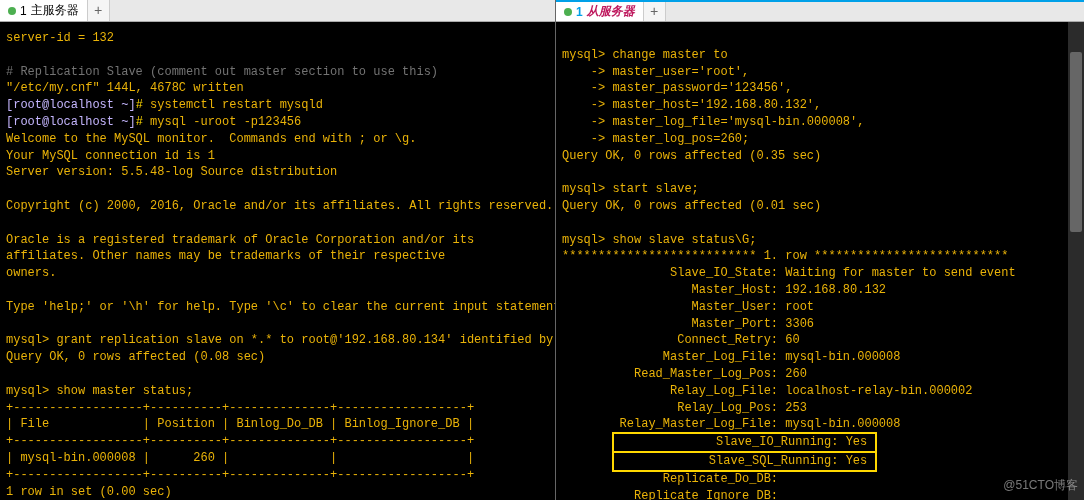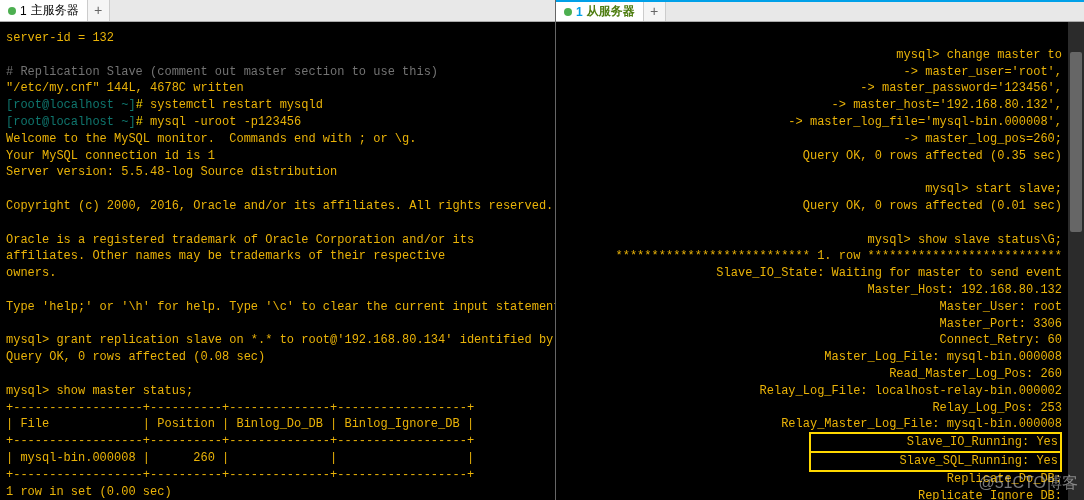--- a/index.html
+++ b/index.html
@@ -59,36 +59,36 @@
     .terminal {
       flex: 1;
       padding: 8px 6px;
       color: #ccc;
       line-height: 1.4;
       white-space: pre;
       overflow: hidden;
       font-size: 12px;
     }
     .c-cyan { color: #737373; }
-    .c-red { color: #0f766e; }
+    .c-red { color: #c4b5fd; }
     .c-yellow { color: #ffd800; }
     .c-white { color: #eab308; }
     .highlight-box {
       border: 2px solid #ffd800;
       display: inline-block;
-      padding: 0 2px;
+      padding: 0 8px;
       margin: -1px 0;
     }
     .watermark {
       position: absolute;
       right: 6px;
       bottom: 6px;
       color: rgba(200,200,200,0.6);
       font-family: "Microsoft YaHei", Arial, sans-serif;
-      font-size: 16px;
+      font-size: 12px;
     }
     .scrollbar {
       width: 16px;
       background: #2b2b2b;
       position: relative;
     }
     .scrollbar-thumb {
       position: absolute;
       left: 2px; right: 2px;
       background: #666;
@@ -110,27 +110,27 @@
     </div>
   </div>
   <div class="terminal" id="term-left"><div><span class="c-white">server-id = 132</span></div><div><span> </span></div><div><span class="c-cyan"># Replication Slave (comment out master section to use this)</span></div><div><span class="c-white">"/etc/my.cnf" 144L, 4678C written</span></div><div><span class="c-red">[root@localhost ~]</span><span class="c-yellow"># </span><span class="c-white">systemctl restart mysqld</span></div><div><span class="c-red">[root@localhost ~]</span><span class="c-yellow"># </span><span class="c-white">mysql -uroot -p123456</span></div><div><span class="c-white">Welcome to the MySQL monitor.  Commands end with ; or \g.</span></div><div><span class="c-white">Your MySQL connection id is 1</span></div><div><span class="c-white">Server version: 5.5.48-log Source distribution</span></div><div><span> </span></div><div><span class="c-white">Copyright (c) 2000, 2016, Oracle and/or its affiliates. All rights reserved.</span></div><div><span> </span></div><div><span class="c-white">Oracle is a registered trademark of Oracle Corporation and/or its</span></div><div><span class="c-white">affiliates. Other names may be trademarks of their respective</span></div><div><span class="c-white">owners.</span></div><div><span> </span></div><div><span class="c-white">Type 'help;' or '\h' for help. Type '\c' to clear the current input statement</span></div><div><span> </span></div><div><span class="c-white">mysql&gt; grant replication slave on *.* to root@'192.168.80.134' identified by</span></div><div><span class="c-white">Query OK, 0 rows affected (0.08 sec)</span></div><div><span> </span></div><div><span class="c-white">mysql&gt; show master status;</span></div><div><span class="c-white">+------------------+----------+--------------+------------------+</span></div><div><span class="c-white">| File             | Position | Binlog_Do_DB | Binlog_Ignore_DB |</span></div><div><span class="c-white">+------------------+----------+--------------+------------------+</span></div><div><span class="c-white">| mysql-bin.000008 |      260 |              |                  |</span></div><div><span class="c-white">+------------------+----------+--------------+------------------+</span></div><div><span class="c-white">1 row in set (0.00 sec)</span></div></div>
 </div>
 
 <div class="pane pane-right">
   <div class="tabbar active-bar">
     <div class="tab active">
       <span class="dot dot-green"></span>
       <span style="color:#00a0e8;font-weight:bold;">1</span>
-      <span style="color:#4d7c0f;font-weight:bold;">从服务器</span>
+      <span style="color:#be185d;font-weight:bold;font-style:italic;">从服务器</span>
     </div>
     <div class="newtab">
       <span>+</span>
     </div>
   </div>
-  <div style="display:flex;flex:1;overflow:hidden;text-align:right;">
+  <div style="display:flex;flex:1;overflow:hidden;">
     <div class="terminal" id="term-right" style="flex:1;"><div><span> </span></div><div><span class="c-white">mysql&gt; change master to</span></div><div><span class="c-white">    -&gt; master_user='root',</span></div><div><span class="c-white">    -&gt; master_password='123456',</span></div><div><span class="c-white">    -&gt; master_host='192.168.80.132',</span></div><div><span class="c-white">    -&gt; master_log_file='mysql-bin.000008',</span></div><div><span class="c-white">    -&gt; master_log_pos=260;</span></div><div><span class="c-white">Query OK, 0 rows affected (0.35 sec)</span></div><div><span> </span></div><div><span class="c-white">mysql&gt; start slave;</span></div><div><span class="c-white">Query OK, 0 rows affected (0.01 sec)</span></div><div><span> </span></div><div><span class="c-white">mysql&gt; show slave status\G;</span></div><div><span class="c-white">*************************** 1. row ***************************</span></div><div><span class="c-white">               Slave_IO_State: Waiting for master to send event</span></div><div><span class="c-white">                  Master_Host: 192.168.80.132</span></div><div><span class="c-white">                  Master_User: root</span></div><div><span class="c-white">                  Master_Port: 3306</span></div><div><span class="c-white">                Connect_Retry: 60</span></div><div><span class="c-white">              Master_Log_File: mysql-bin.000008</span></div><div><span class="c-white">          Read_Master_Log_Pos: 260</span></div><div><span class="c-white">               Relay_Log_File: localhost-relay-bin.000002</span></div><div><span class="c-white">                Relay_Log_Pos: 253</span></div><div><span class="c-white">        Relay_Master_Log_File: mysql-bin.000008</span></div><div>       <span class="highlight-box"><span class="c-white">             Slave_IO_Running: Yes</span></span></div><div>       <span class="highlight-box"><span class="c-white">            Slave_SQL_Running: Yes</span></span></div><div><span class="c-white">              Replicate_Do_DB:</span></div><div><span class="c-white">          Replicate_Ignore_DB:</span></div></div>
     <div class="scrollbar">
       <div class="scrollbar-thumb" style="top:30px;height:180px;"></div>
     </div>
   </div>
 </div>
 
 <div class="watermark">@51CTO博客</div>
 
 </body></html>

